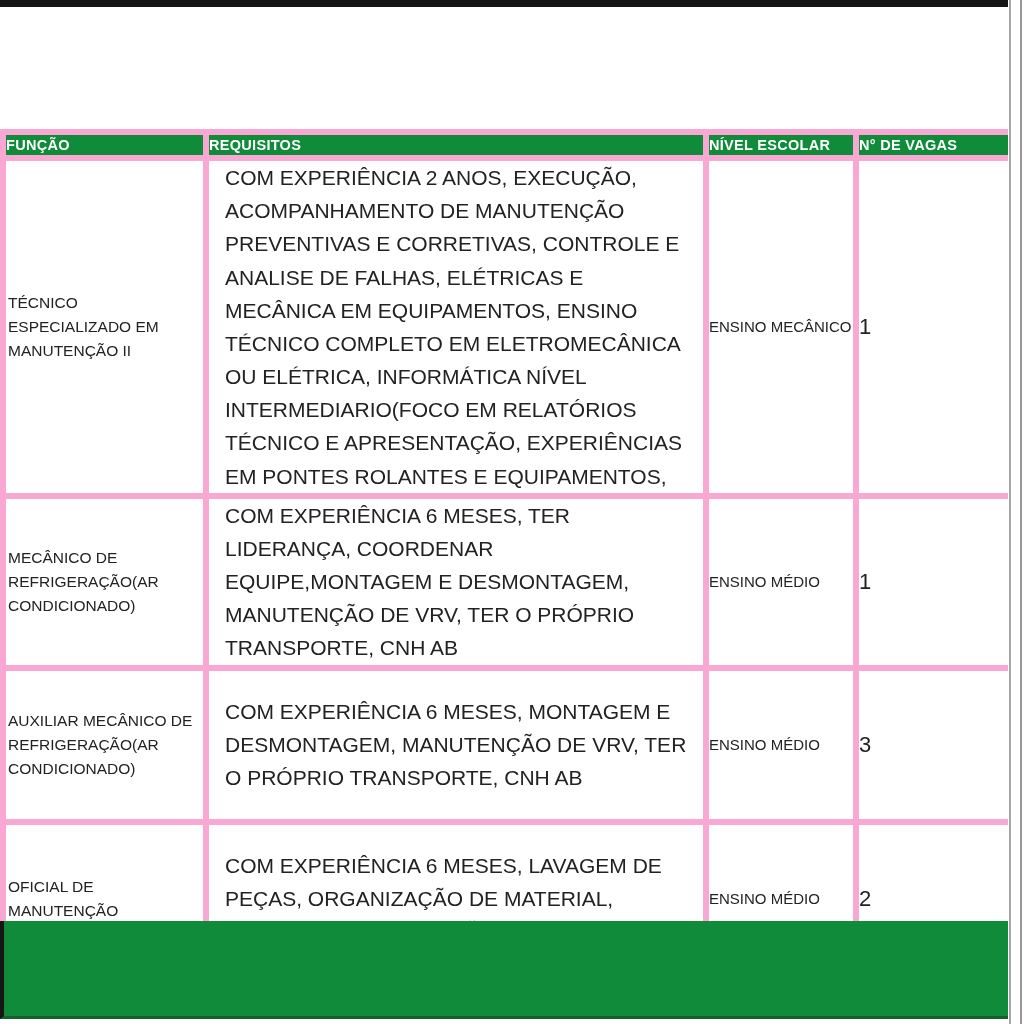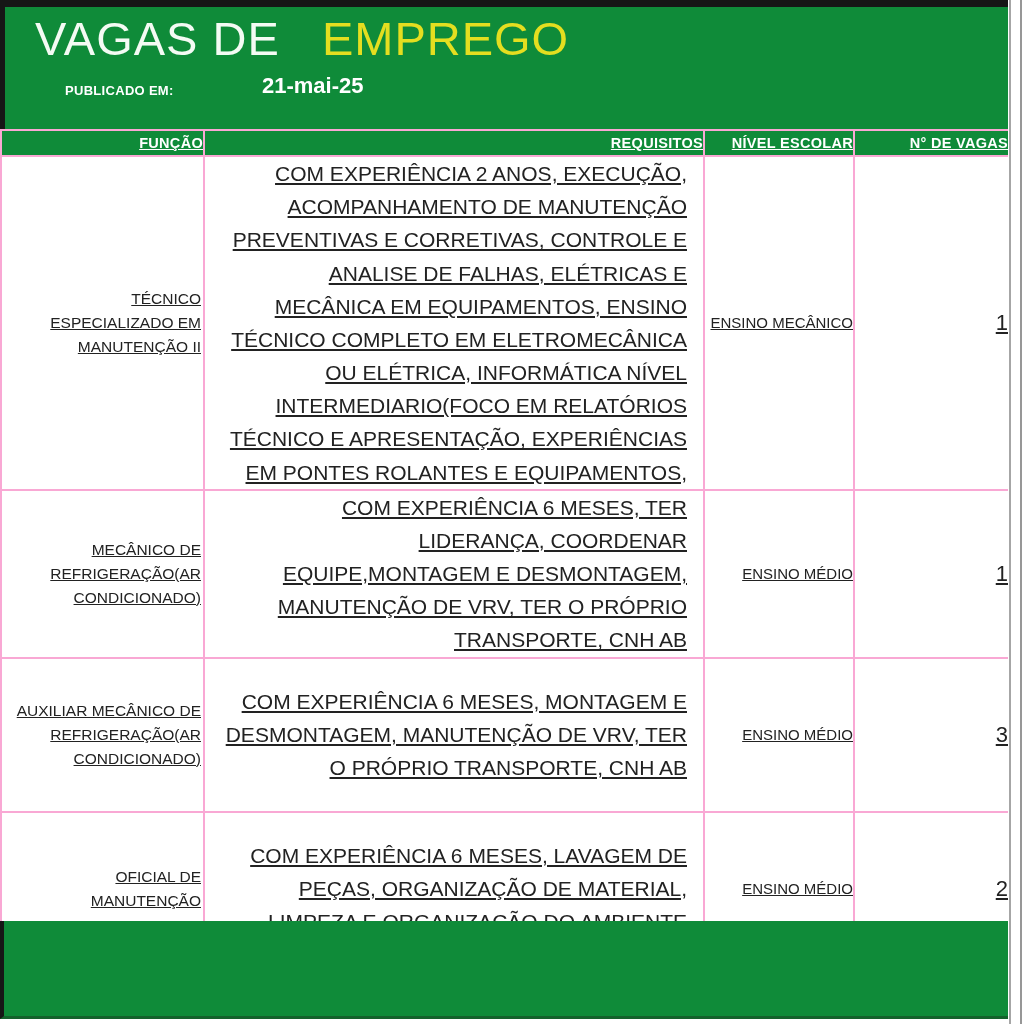--- a/index.html
+++ b/index.html
@@ -16,22 +16,22 @@
   .title-white { color:#f4fbf4; }
   .title-yellow{ color:#e4de20; margin-left:28px; }
   .pub-label   { position:absolute; left:60px; top:76px; color:#ffffff; font-size:13px;
                  font-weight:bold; letter-spacing:.3px; }
   .pub-date    { position:absolute; left:257px; top:66px; color:#ffffff; font-size:22px;
                  font-weight:bold; }
 
   
   .jobs-table { position:absolute; left:0; top:129px; width:1008px;
                 border-collapse:collapse; table-layout:fixed; background:#ffffff; }
-  .jobs-table th, .jobs-table td { border:2px solid #f9a8d4; text-align:right;
-                vertical-align:middle; overflow:hidden;text-decoration:underline; }
+  .jobs-table th, .jobs-table td { border:6px solid #f9a8d4; text-align:left;
+                vertical-align:middle; overflow:hidden; }
   .jobs-table th { background:#0f8b39; color:#ffffff; font-size:14.5px; font-weight:600;
                 height:26px; letter-spacing:.3px; }
   .col-funcao { width:203px; }
   .col-req    { width:500px; }
   .col-nivel  { width:150px; }
   .col-vagas  { width:155px; }
   tr.data-row { height:154px; }
   td.funcao-cell { font-size:15.5px; color:#222; padding:16px 2px; line-height:1.55; }
   td.req-cell    { font-size:21px; color:#222; padding:0 16px; line-height:1.58; }
   td.nivel-cell  { font-size:15px;   color:#222; }
@@ -47,28 +47,20 @@
   .edge-line-a { position:absolute; left:1009px; top:0; width:2px; height:1024px; background:#a6a6a6; }
   .edge-line-b { position:absolute; left:1020px; top:0; width:2px; height:1024px; background:#979797; }
 </style>
 </head>
 <body>
 
 <div id="app">
 
   <div class="top-black"></div>
 
-  <div class="green-band">
-    <div class="title">
-      <span class="title-white">VAGAS DE</span>
-      <span class="title-yellow">EMPREGO</span>
-    </div>
-    <div class="pub-label">PUBLICADO EM:</div>
-    <div class="pub-date">21-mai-25</div>
-  </div>
 
   <table class="jobs-table">
     <colgroup>
       <col class="col-funcao">
         <col class="col-req">
         <col class="col-nivel">
         <col class="col-vagas">
     </colgroup>
     <thead>
       <tr>

